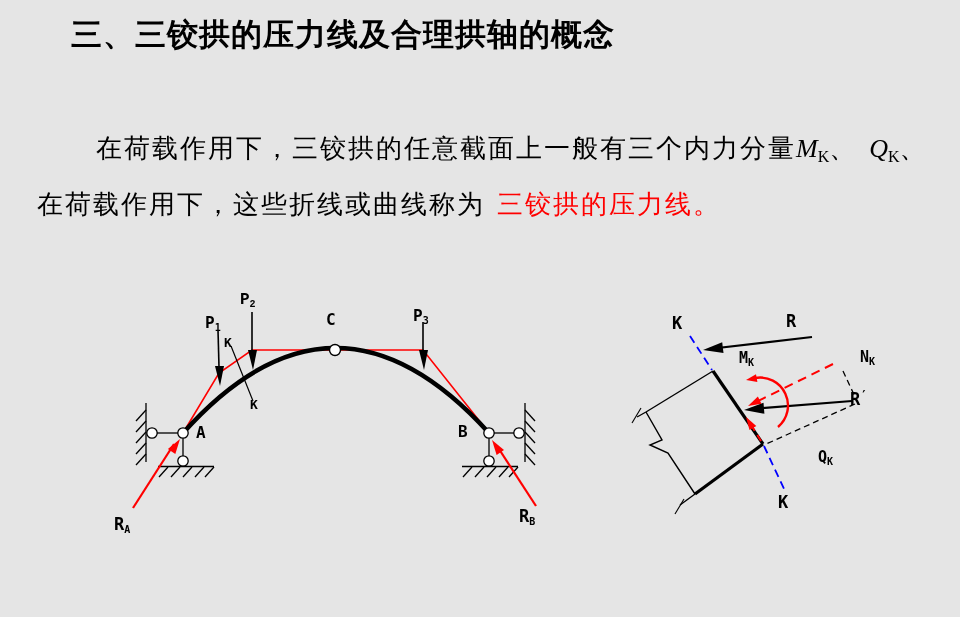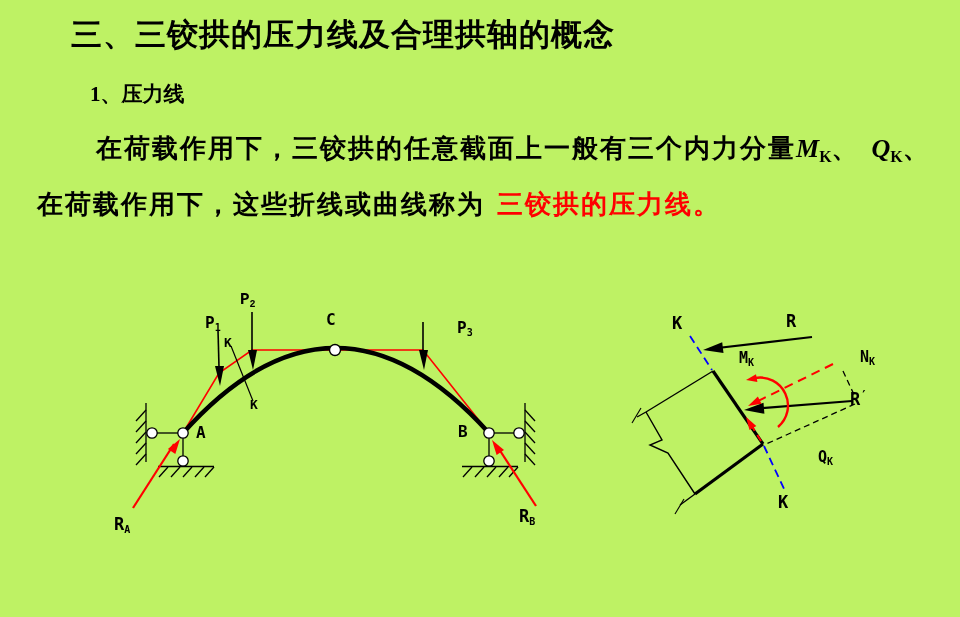--- a/index.html
+++ b/index.html
@@ -1,43 +1,42 @@
 <!DOCTYPE html>
 <html><head>
 <meta charset="utf-8">
 <style>
   html,body{margin:0;padding:0;background:#fff;}
-  .stage{position:relative;width:960px;height:617px;background:#bef264;overflow:hidden;
+  .stage{position:relative;width:960px;height:617px;background:#e5e5e5;overflow:hidden;
          font-family:"Liberation Serif","DejaVu Serif",serif;}
   .title{position:absolute;left:71px;top:14px;font-size:31px;font-weight:bold;
          letter-spacing:1px;color:#000;white-space:nowrap;}
   .subtitle{position:absolute;left:90px;top:80px;font-size:21px;font-weight:bold;
          color:#000;white-space:nowrap;}
-  .t-line{position:absolute;white-space:nowrap;font-size:26px;font-weight:bold;
+  .t-line{position:absolute;white-space:nowrap;font-size:26px;font-weight:normal;
          letter-spacing:2px;color:#000;}
   .mvar{font-style:italic;letter-spacing:0;}
   .msub{font-size:16px;letter-spacing:0;vertical-align:-5px;font-style:normal;}
   .gap{margin-left:12px;}
   .red{color:#ff0000;text-align:center;}
   .blue{color:#0000ff;}
   .flabel{position:absolute;font-family:"DejaVu Sans Mono","Liberation Mono",monospace;
          font-weight:bold;font-size:16px;line-height:1;color:#000;white-space:nowrap;}
   .f13{font-size:13px;}
   .f17{font-size:17px;}
   .fsub{font-size:10px;vertical-align:-3px;}
   .fprime{font-size:12px;vertical-align:6px;}
   svg{position:absolute;left:0;top:0;}
 </style>
 </head>
 <body>
 
 <div class="stage">
 
   <div class="title">三、三铰拱的压力线及合理拱轴的概念</div>
-  <div class="subtitle">1、压力线</div>
 
   <div class="t-line" style="left:96px;top:131px;">
     <span>在荷载作用下，三铰拱的任意截面上一般有三个内力分量</span><span class="mvar">M</span><span class="msub">K</span><span>、</span><span class="mvar gap">Q</span><span class="msub">K</span><span>、</span>
   </div>
 
 
   <div class="t-line" style="left:37px;top:187px;">
     <span>在荷载作用下，这些折线或曲线称为</span><span class="red gap">三铰拱的压力线。</span>
   </div>
 
@@ -161,21 +160,21 @@
 
       <g>
         <path d="M 778 427 A 28 28 0 0 0 755 378" fill="none" stroke="#ff0000" stroke-width="2.4"></path>
         <polygon points="746,380 757.4,382.1 756,374.3" fill="#ff0000"></polygon>
       </g>
     </g>
   </svg>
 
   <div class="flabel" style="left:205px;top:315px;"><span>P</span><span class="fsub">1</span></div>
   <div class="flabel" style="left:240px;top:292px;font-family:Liberation Mono, monospace;"><span>P</span><span class="fsub">2</span></div>
-  <div class="flabel" style="left:413px;top:320px;margin-left:44px;"><span>P</span><span class="fsub">3</span></div>
+  <div class="flabel" style="left:413px;top:308px;"><span>P</span><span class="fsub">3</span></div>
   <div class="flabel" style="left:326px;top:312px;">C</div>
   <div class="flabel f13" style="left:224px;top:336px;">K</div>
   <div class="flabel f13" style="left:250px;top:398px;">K</div>
   <div class="flabel" style="left:196px;top:425px;">A</div>
   <div class="flabel" style="left:458px;top:424px;">B</div>
   <div class="flabel f17 red" style="left:114px;top:516px;"><span>R</span><span class="fsub">A</span></div>
   <div class="flabel f17 red" style="left:519px;top:508px;"><span>R</span><span class="fsub">B</span></div>
 
   <div class="flabel f17 blue" style="left:672px;top:315px;">K</div>
   <div class="flabel f17 blue" style="left:778px;top:494px;">K</div>

